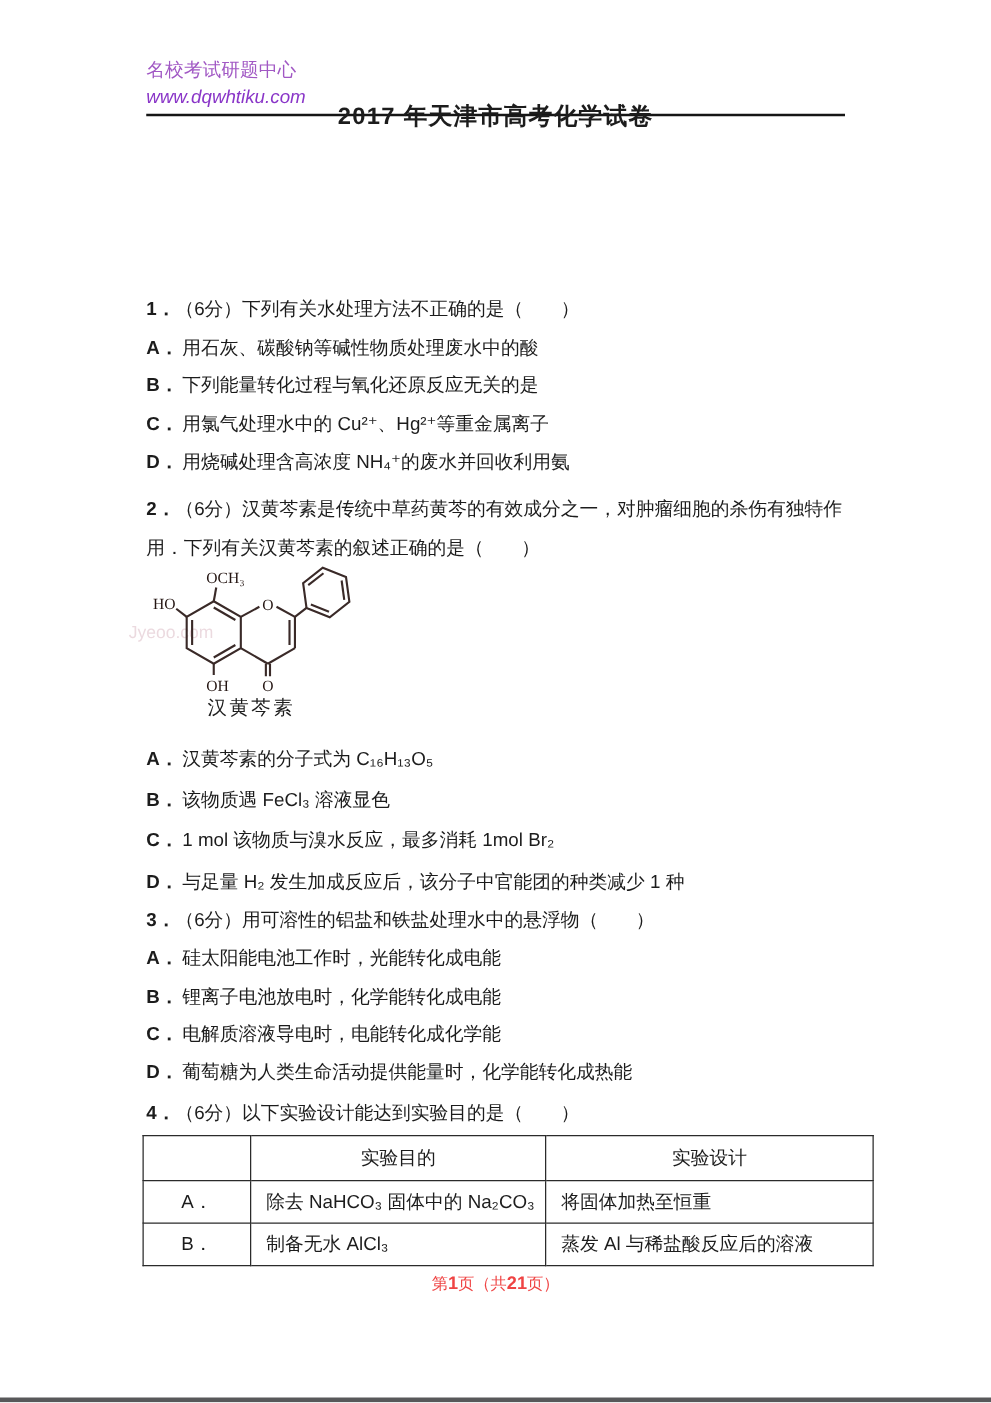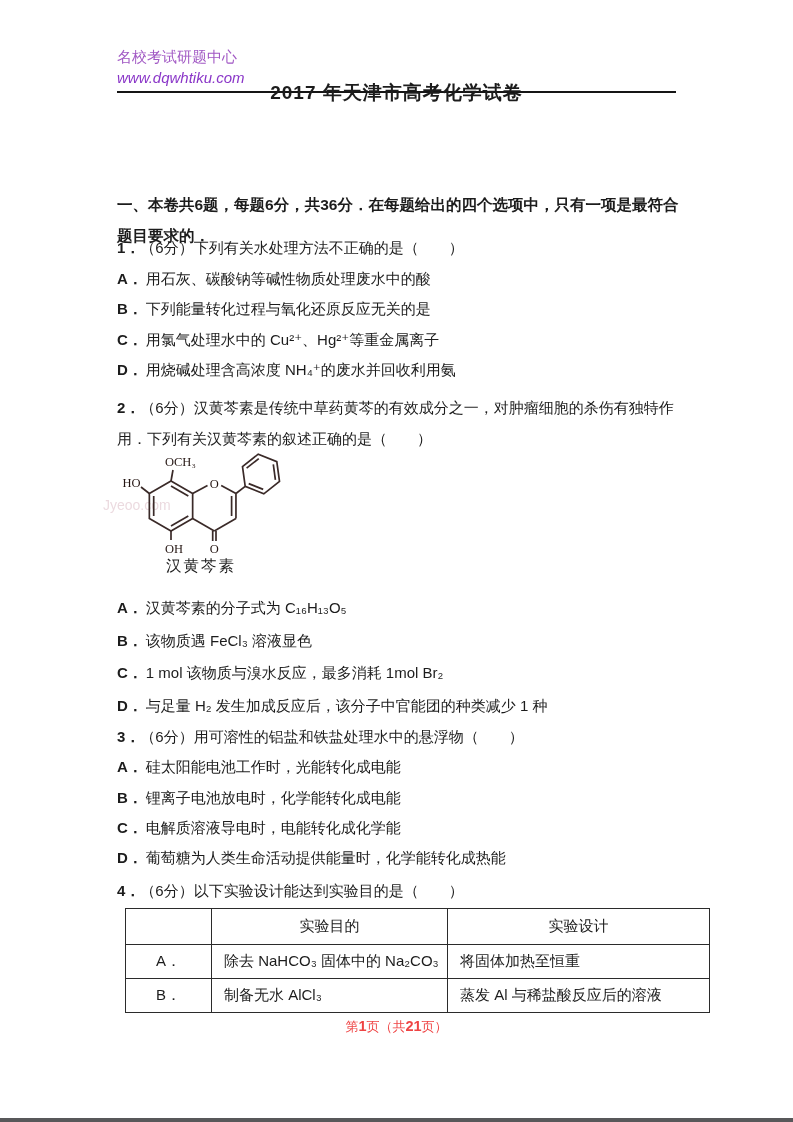--- a/index.html
+++ b/index.html
@@ -25,21 +25,21 @@
   .q4s{top:876px;line-height:30px;}
   .lat{font-family:"Liberation Sans","DejaVu Sans",sans-serif;font-weight:600;}
   .opt-text{margin-left:3px;}
   
   .mol{position:absolute;left:114px;top:447px;}
   .mol svg text{font-family:"Liberation Serif","DejaVu Serif",serif;fill:#241512;}
   .mol-caption{position:absolute;left:166px;top:556px;font-size:15.5px;letter-spacing:2px;}
   .watermark{position:absolute;left:103px;top:497px;font-size:14px;color:#dcbcc6;opacity:.55;}
   
   .extable{position:absolute;left:114px;top:908px;border-collapse:collapse;font-size:15px;
-           table-layout:fixed;margin-left:11px;}
+           table-layout:fixed;}
   .extable th,.extable td{border:1.6px solid #2b2b2b;font-weight:400;padding:0 4px;
            overflow:hidden;white-space:nowrap;}
   .extable th{text-align:center;height:35px;}
   .extable td{height:33px;}
   .c-label{width:77px;text-align:center;}
   .c-purpose{width:227px;}
   .c-design{width:253px;}
   .extable td.cell{padding-left:12px;text-align:left;}
   
   .footer{position:absolute;left:0;top:1018px;width:793px;text-align:center;
@@ -53,21 +53,20 @@
 <div class="page">
 
   <div class="brand">
     <div class="brand-name">名校考试研题中心</div>
     <a class="brand-url">www.dqwhtiku.com</a>
   </div>
   <div class="rule"></div>
 
   <h1 class="title">2017 年天津市高考化学试卷</h1>
 
-  <p class="block intro">一、本卷共6题，每题6分，共36分．在每题给出的四个选项中，只有一项是最符合题目要求的．</p>
 
   <div class="block q1">
     <div><span class="lat">1．</span><span>（6分）下列有关水处理方法不正确的是（　　）</span></div>
     <div><span class="lat">A．</span><span class="opt-text">用石灰、碳酸钠等碱性物质处理废水中的酸</span></div>
     <div><span class="lat">B．</span><span class="opt-text">下列能量转化过程与氧化还原反应无关的是</span></div>
     <div><span class="lat">C．</span><span class="opt-text">用氯气处理水中的 Cu²⁺、Hg²⁺等重金属离子</span></div>
     <div><span class="lat">D．</span><span class="opt-text">用烧碱处理含高浓度 NH₄⁺的废水并回收利用氨</span></div>
   </div>
 
   <div class="block q2s">

